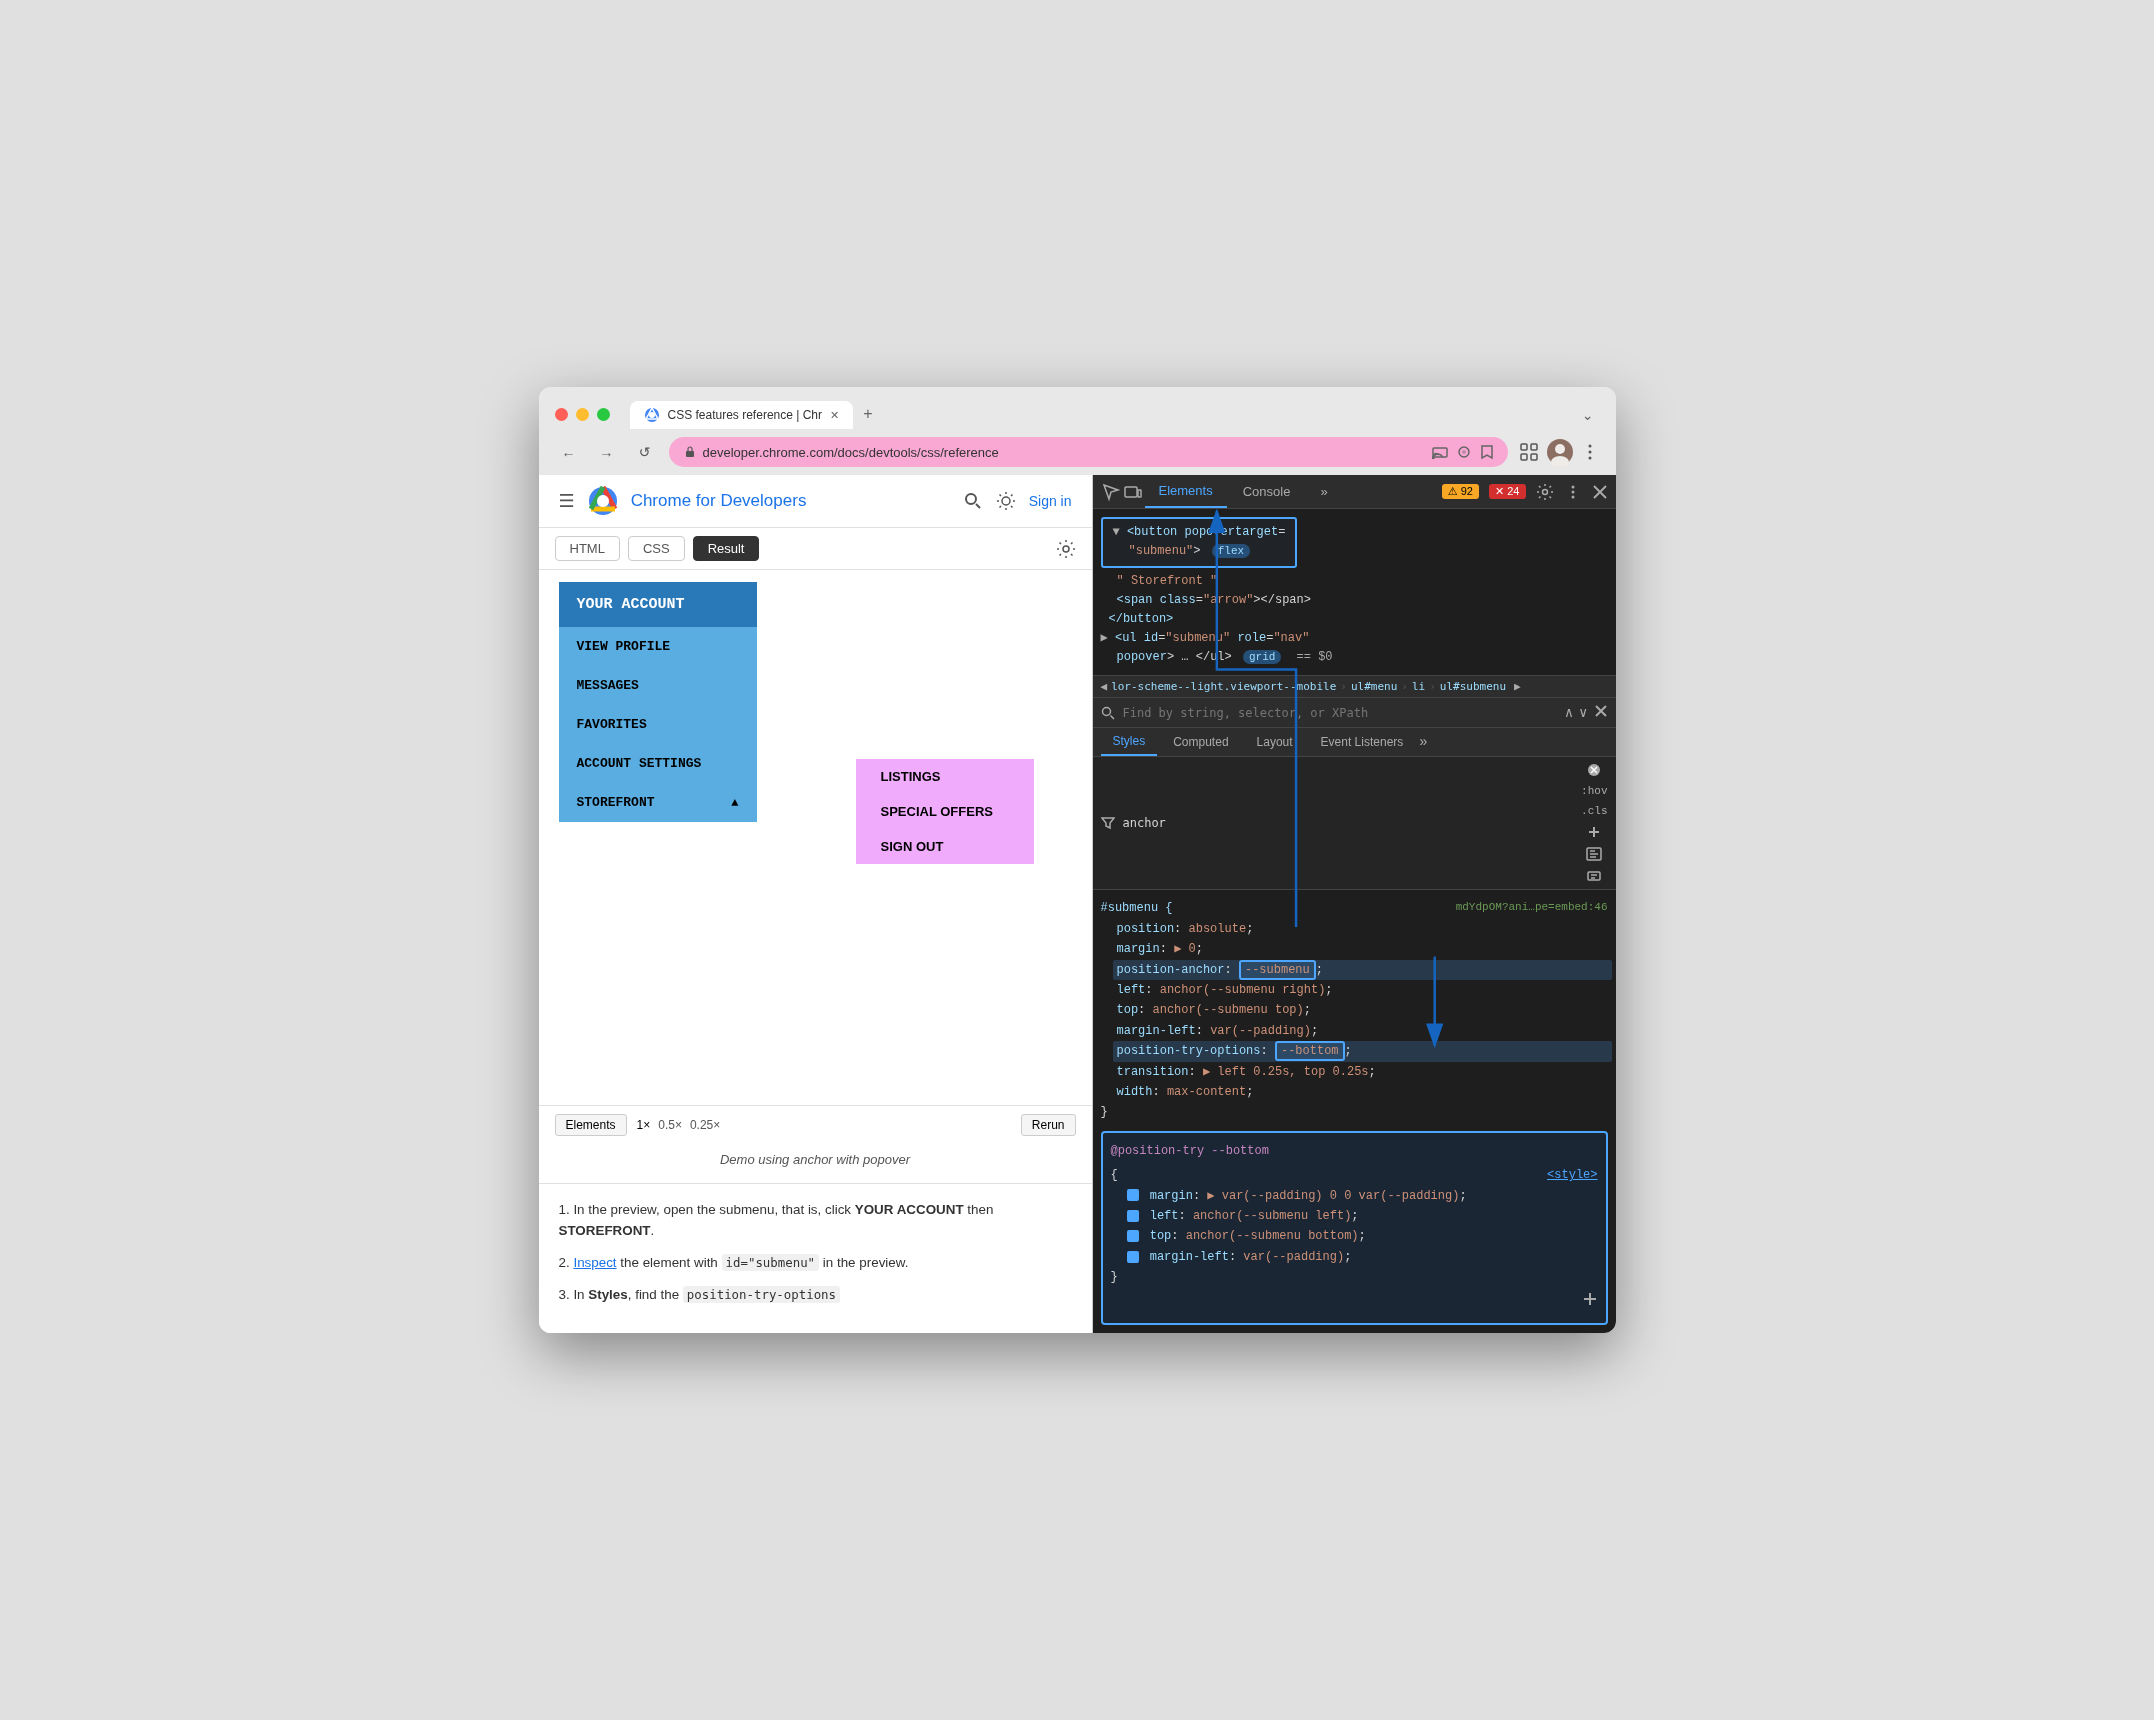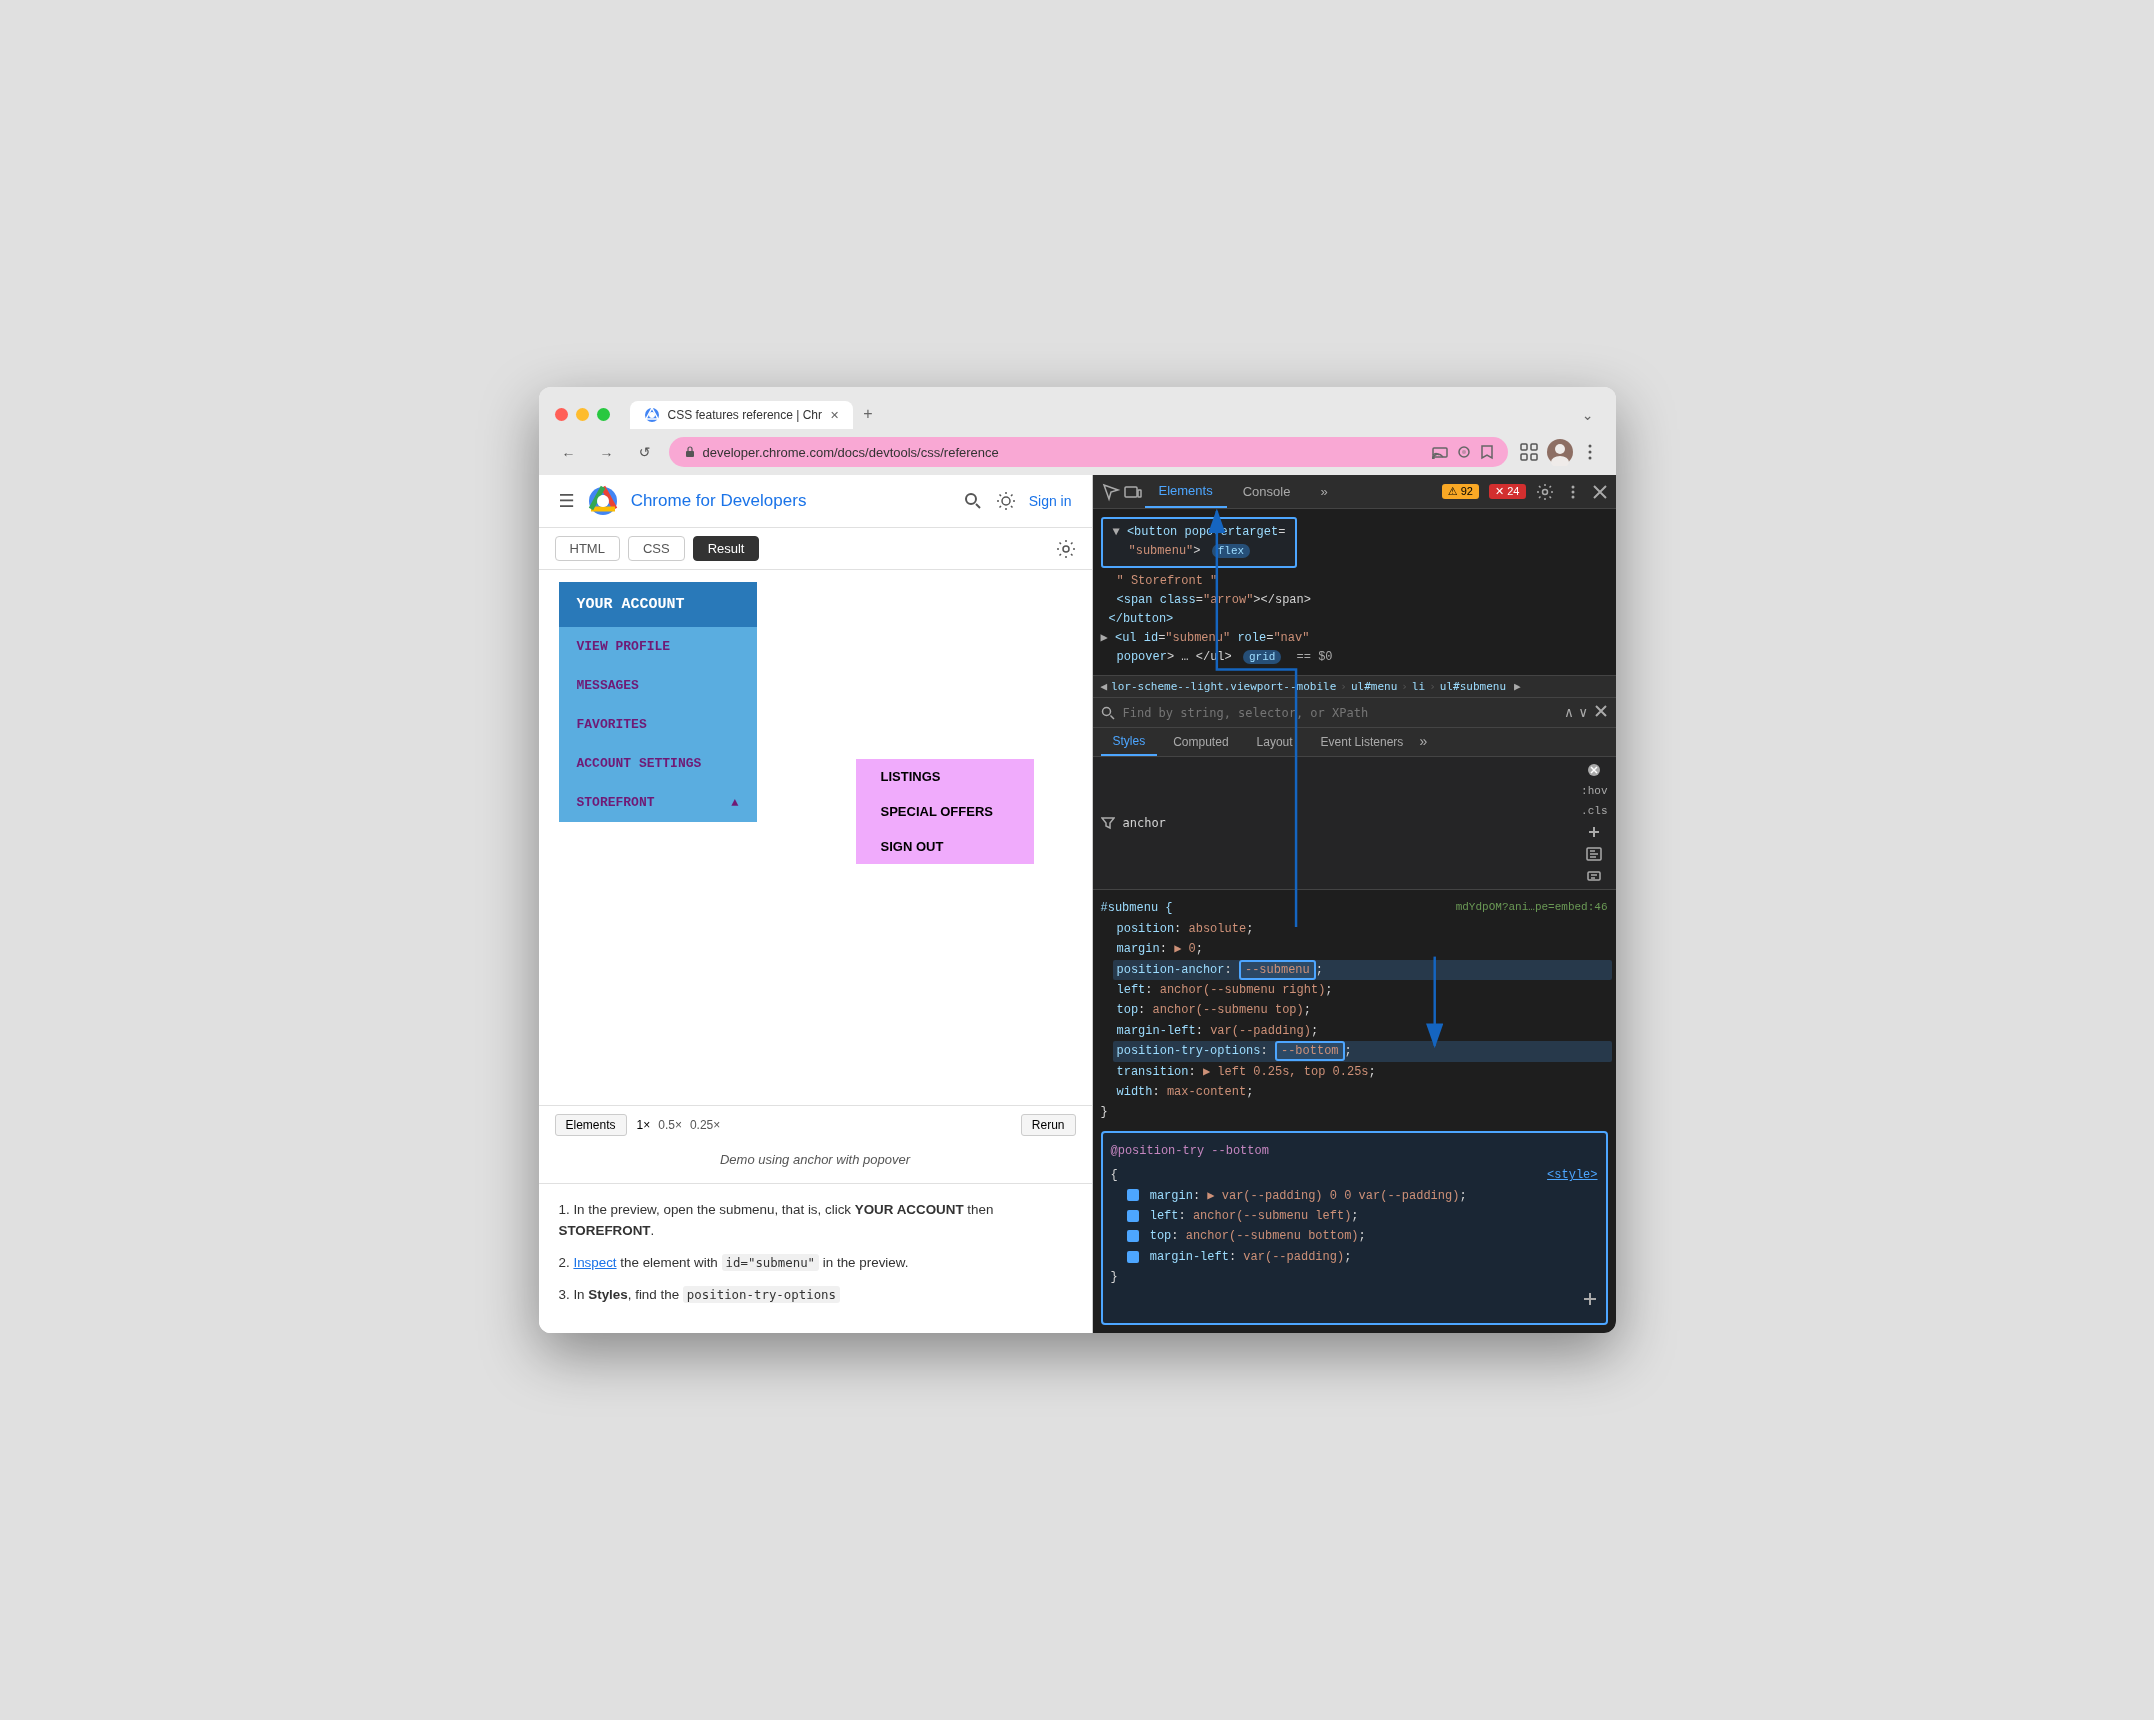--- a/index.html
+++ b/index.html
@@ -243,21 +243,21 @@
     .nav-menu-header {
       background: #2979b9;
       color: #fff;
       padding: 14px 18px;
       font-size: 15px;
       font-weight: bold;
     }
 
     .nav-menu-item {
       background: #5aade0;
-      color: #701a75;
+      color: #000000;
       padding: 12px 18px;
       font-size: 13px;
       font-weight: bold;
       cursor: pointer;
       display: flex;
       align-items: center;
       justify-content: space-between;
     }
 
     .nav-submenu {

